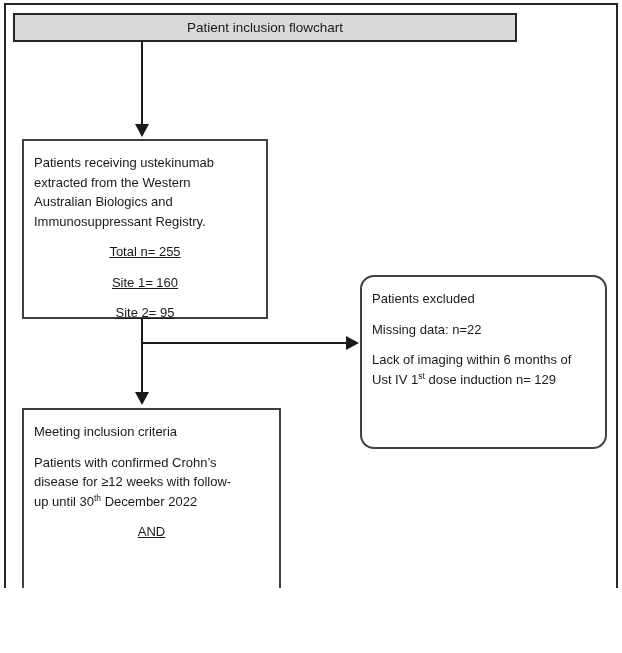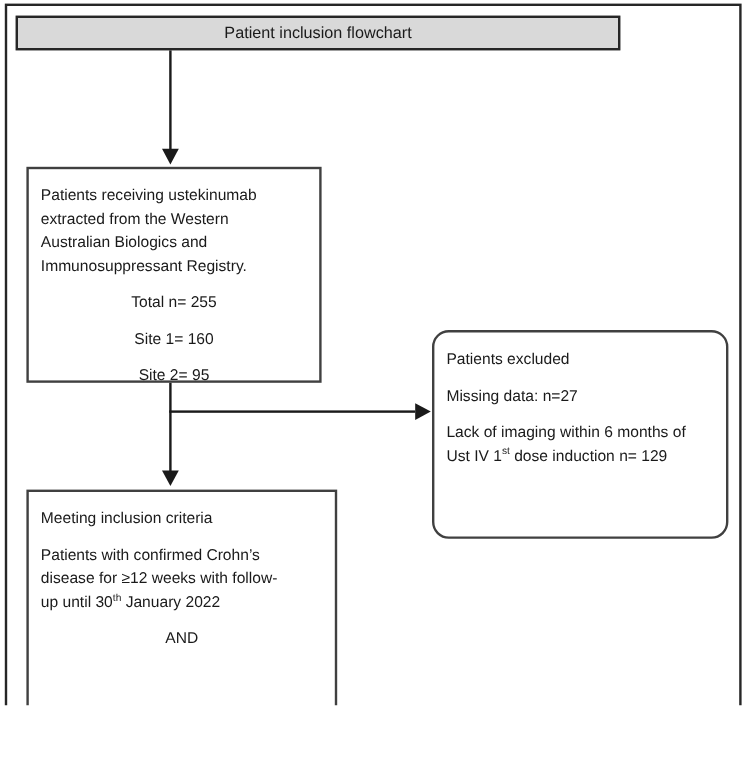--- a/index.html
+++ b/index.html
@@ -24,21 +24,21 @@
   }
   .box {
     position:absolute; background:#ffffff;
     border:2px solid var(--box-border, #404040);
     box-sizing:border-box;
     padding:12px 10px;
     font-size:13px; line-height:19.5px;
   }
   .box p { margin:0 0 11px 0; white-space:pre-line; }
   .box p:last-child { margin-bottom:0; }
-  .center { text-align:center; }
+  .center { text-align:center;text-decoration:underline; }
   sup { font-size:8.5px; line-height:0; vertical-align:super; }
   .vline, .hline { position:absolute; background:var(--line-color, #1a1a1a); }
   .arrow-down {
     position:absolute; width:0; height:0;
     border-left:7px solid transparent; border-right:7px solid transparent;
     border-top:13px solid var(--line-color, #1a1a1a);
   }
   .arrow-right {
     position:absolute; width:0; height:0;
     border-top:7px solid transparent; border-bottom:7px solid transparent;
@@ -78,26 +78,26 @@
     <p class="center">Site 2= 95</p>
   </div>
 
   <div class="vline line-registry-to-inclusion"></div>
   <div class="arrow-down head-into-inclusion"></div>
   <div class="hline line-branch-excluded"></div>
   <div class="arrow-right head-into-excluded"></div>
 
   <div class="box excluded">
     <p>Patients excluded</p>
-    <p>Missing data: n=27</p>
+    <p>Missing data: n=22</p>
     <p><span>Lack of imaging within 6 months of
 Ust IV 1</span><sup>st</sup><span> dose induction n= 129</span></p>
   </div>
 
   <div class="box inclusion">
     <p>Meeting inclusion criteria</p>
     <p><span>Patients with confirmed Crohn’s
 disease for ≥12 weeks with follow-
-up until 30</span><sup>th</sup><span> January 2022</span></p>
+up until 30</span><sup>th</sup><span> December 2022</span></p>
     <p class="center">AND</p>
   </div>
 
 </div>
 
 </body></html>

